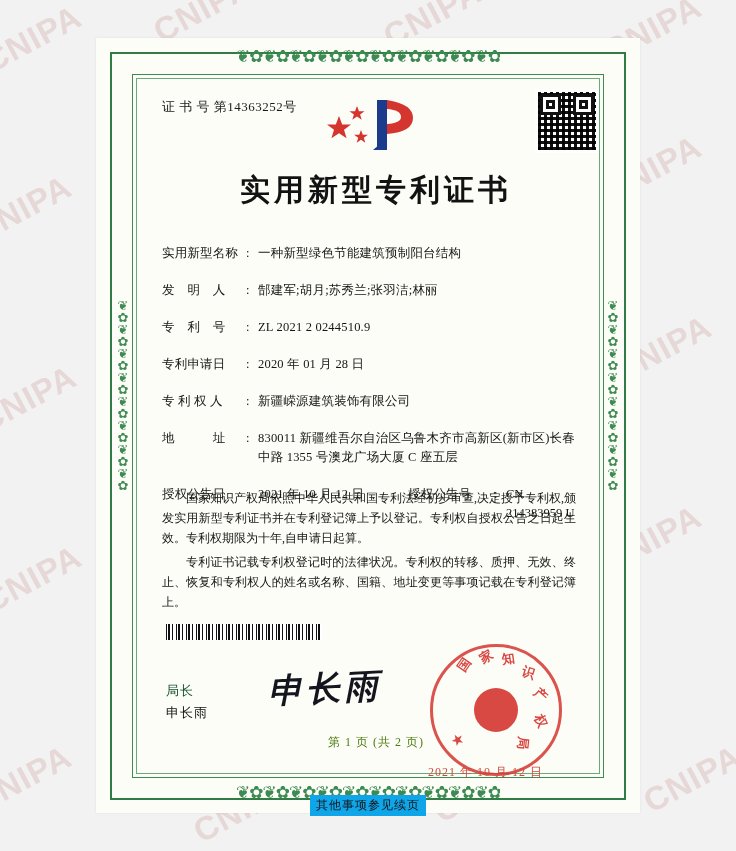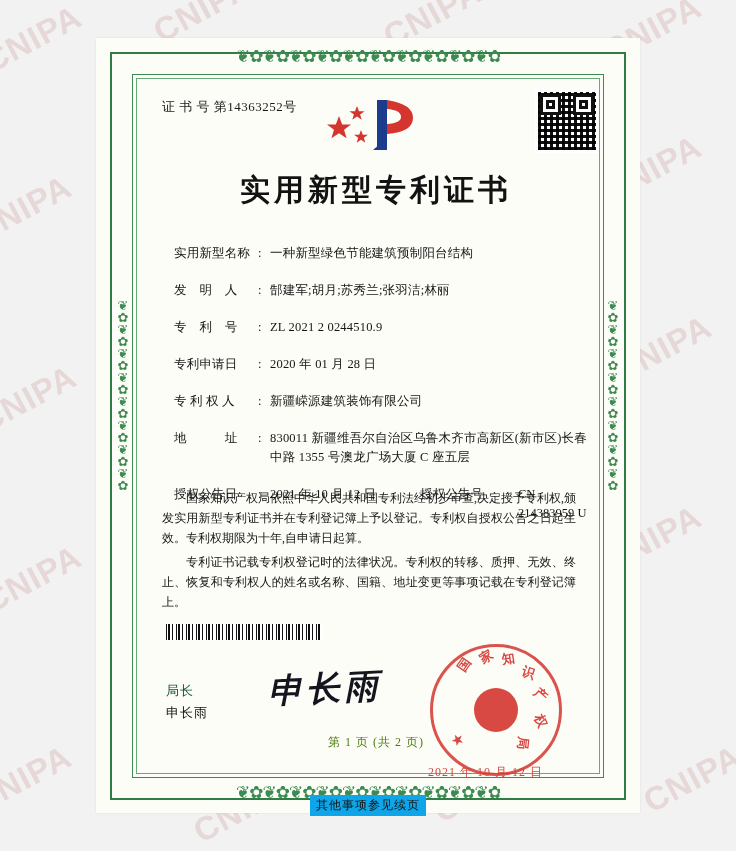--- a/index.html
+++ b/index.html
@@ -171,21 +171,20 @@
     color: #121212;
   }
 
   .fields {
     position: absolute;
     left: 30px;
     top: 170px;
     width: 420px;
     font-size: 12.5px;
     color: #151515;
-    margin-left: 12px;
   }
   .field-row {
     display: flex;
     align-items: flex-start;
     margin-bottom: 18px;
     line-height: 19px;
   }
   .field-label {
     width: 84px;
     flex: 0 0 84px;

